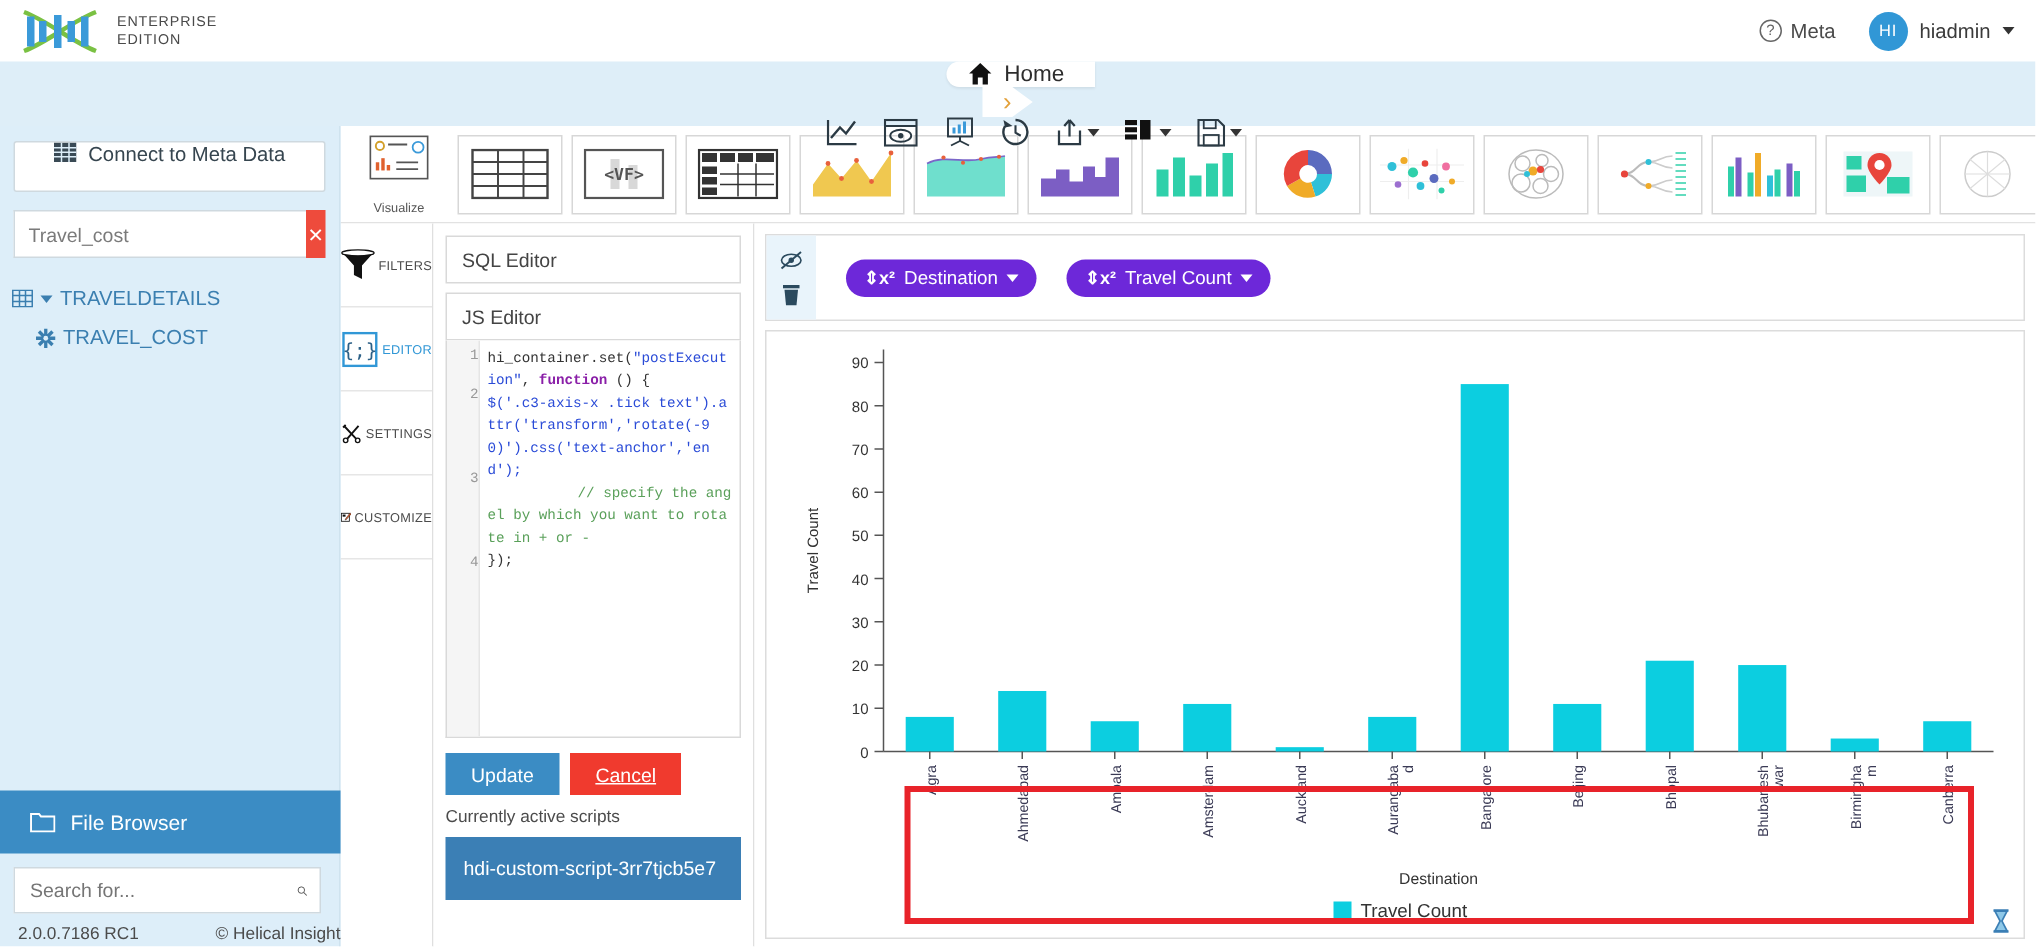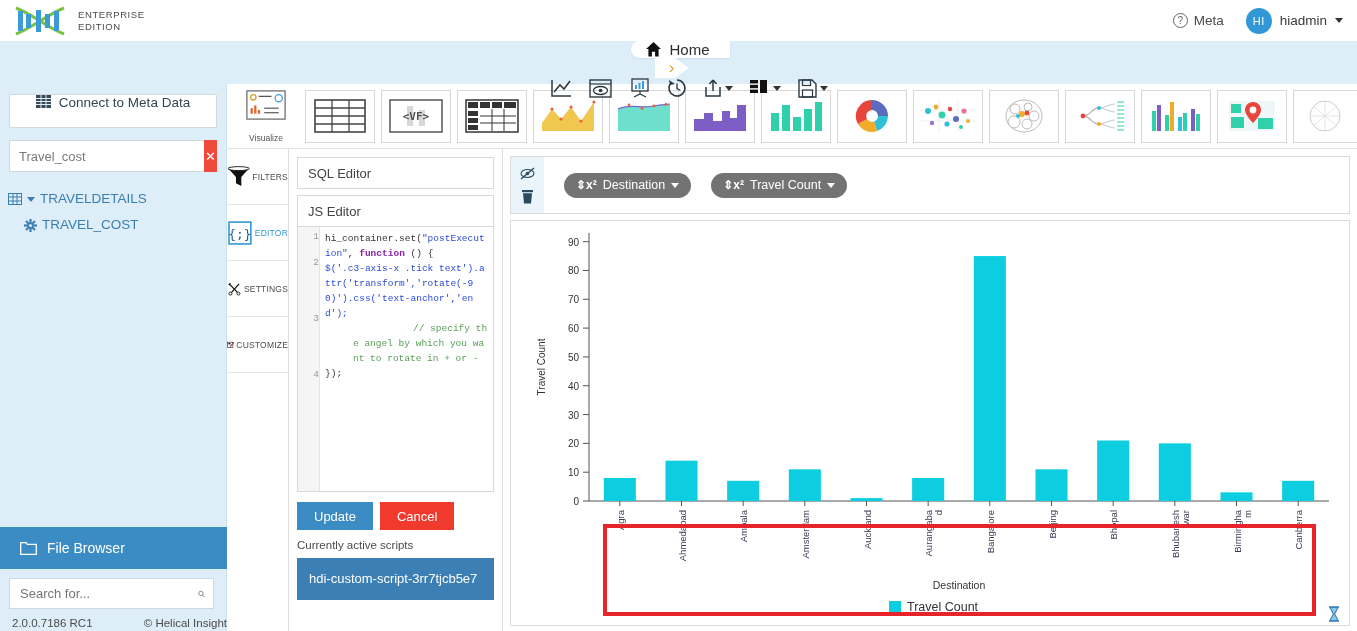--- a/index.html
+++ b/index.html
@@ -80,34 +80,34 @@
   .editor-panel { width:214px; flex:0 0 214px; border-right:1px solid #dfdfdf; padding:8px; background:#fff; }
   .acc { border:1px solid #d9d9d9; height:32px; display:flex; align-items:center; padding:0 10px;
          font-size:13px; color:#444; background:#fff; }
   .acc + .acc { margin-top:6px; }
   .code-box { border:1px solid #d9d9d9; border-top:none; height:265px; display:flex; overflow:hidden; background:#fff; }
   .gutter { width:22px; background:#f5f5f5; border-right:1px solid #e5e5e5; padding-top:4px;
             font-size:9.5px; color:#999; text-align:right; font-family:"Liberation Mono", monospace; }
   .gutter div { height:auto; }
   .code { flex:1; padding:4px 5px; font-family:"Liberation Mono", monospace; font-size:9.5px; line-height:15px;
           color:#333; word-break:break-all; }
-  .k-str { color:#2a4bd7; }  .k-kw { color:#8a1fa8; font-weight:bold; }   .k-cm { color:#5aa05a;margin-left:28px; }
+  .k-str { color:#2a4bd7; }  .k-kw { color:#8a1fa8; font-weight:bold; }   .k-cm { color:#5aa05a; }
   .btn-row { margin-top:10px; display:flex; gap:7px; }
   .btn { height:28px; padding:0 17px; border:none; color:#fff; font-size:13px; font-family:inherit; }
-  .btn-upd { background:#3b8cc4; } .btn-can { background:#f03a2e; }
+  .btn-upd { background:#3b8cc4; } .btn-can { background:#f03a2e;text-decoration:underline; }
   .cas { margin-top:9px; font-size:11.5px; color:#4b4b4b; }
   .script-tag { margin-top:7px; background:#3b7fb5; color:#fff; font-size:13px; padding:10px 12px; line-height:22px; }
 
   
   .chart-panel { flex:1; display:flex; flex-direction:column; min-width:0; background:#fff; }
   .pill-bar { height:58px; border:1px solid #dcdcdc; margin:7px 7px 0 7px; display:flex; align-items:center;
               background:#fff; flex:0 0 58px; }
   .pill-side { width:33px; align-self:stretch; background:#e9f4fb; display:flex; flex-direction:column;
                align-items:center; justify-content:center; gap:10px; }
-  .pill { background:#737373; color:#fff; border-radius:14px; height:25px; display:flex; align-items:center;
+  .pill { background:#6d28d9; color:#fff; border-radius:14px; height:25px; display:flex; align-items:center;
           gap:6px; padding:0 12px; font-size:12.5px; margin-left:20px; white-space:nowrap; }
   .pill .x2 { font-size:12px; font-weight:bold; }
   .pill .pc { width:0;height:0;border-left:4px solid transparent;border-right:4px solid transparent;border-top:5px solid #fff; }
   .chart-box { flex:1; border:1px solid #dcdcdc; margin:6px 7px 5px 7px; position:relative; min-height:0; overflow:hidden; }
   .redbox { position:absolute; left:92px; top:303px; width:713px; height:92px; border:4px solid #e8232a; }
 </style>
 </head>
 <body>
 
 <div class="topbar">

